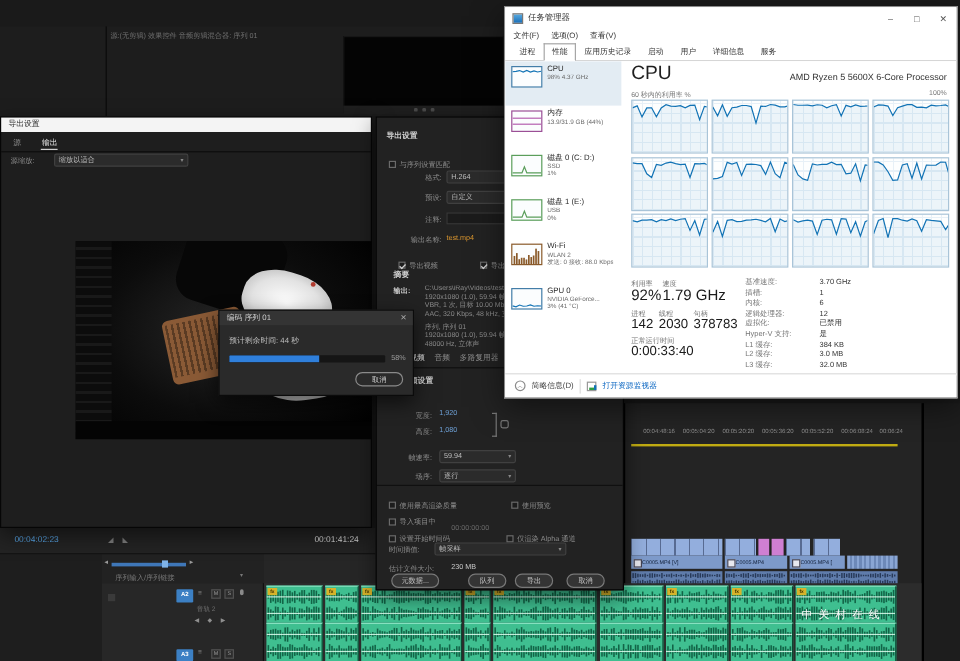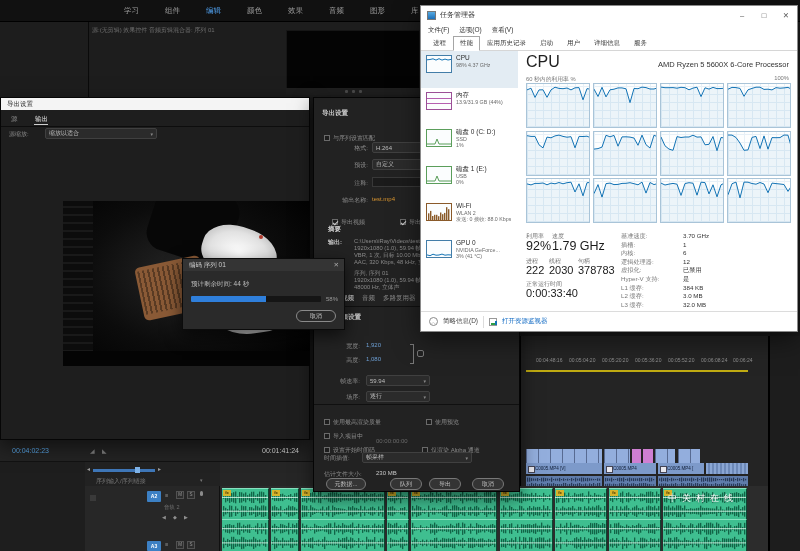--- a/index.html
+++ b/index.html
@@ -42,21 +42,21 @@
 .vstripe{position:absolute;top:463px;height:11px;background:repeating-linear-gradient(90deg,#8aa6d4 0 2px,#6d89b8 2px 4px);z-index:11}
 .astrip{position:absolute;top:476px;height:12px;background:#5f7cab;overflow:hidden;z-index:11}
 
 #clips-layer{left:0;top:0;width:800px;height:551px;z-index:12;pointer-events:none}
 .gclip{position:absolute;background:#3fbf90;border-right:1px solid #0b4631;border-top:1px solid #86e2c0;overflow:hidden}
 .gwave{position:absolute;left:0;top:0;right:0;bottom:0}
 .fxb{position:absolute;left:1px;top:1px;width:8px;height:6px;background:#d7b32a;color:#3a2f00;font-size:4px;line-height:6px;text-align:center;font-weight:bold;z-index:2}
 
 #wm{left:648px;top:490px;width:110px;text-align:center;z-index:13;color:#fff;text-shadow:0 1px 2px rgba(0,0,0,.35)}
 #wm .logo{font-size:30px;font-weight:bold;letter-spacing:2px;line-height:30px}
-#wm .sub{font-size:9px;letter-spacing:5px;margin-top:2px;white-space:nowrap}
+#wm .sub{font-size:9px;letter-spacing:5px;margin-top:16px;white-space:nowrap}
 
 #expwin{left:0;top:97px;width:310px;height:343px;background:#1e1e1e;border:1px solid #060606;box-shadow:0 6px 18px rgba(0,0,0,.55);z-index:30}
 #expwin .titlebar{position:absolute;left:0;top:0;width:100%;height:12px;background:#f4f4f4;color:#2e2e2e;font-size:6.5px;line-height:12px;padding-left:6px}
 .tab6{font-size:6.5px;color:#8c8c8c}
 .tab6.active{color:#e6e6e6}
 #preview{left:62px;top:103px;width:247px;height:165px;background:#050505;overflow:hidden}
 .ph{position:absolute}
 
 #enc{left:182px;top:258px;width:163px;height:72px;background:#2a2a2a;border:1px solid #0b0b0b;box-shadow:0 6px 16px rgba(0,0,0,.6);z-index:40}
 #enc .bar{position:absolute;left:8px;top:37px;width:130px;height:6px;background:#151515;border-radius:1px;overflow:hidden}
@@ -106,31 +106,20 @@
 .vdiv{width:1px;height:12px;background:#dcdcdc}
 .resico{width:8px;height:8px;border:1px solid #999;background:#fff;position:relative}
 .resico::before{content:"";position:absolute;left:1px;top:4px;width:4px;height:2px;background:#2f9e44}
 .resico::after{content:"";position:absolute;left:5px;top:2px;width:1.5px;height:4px;background:#1273b5}
 </style>
 </head>
 <body>
 
 <div id="root">
 
-  <div id="topbar" class="abs">
-    <span class="ws">学习</span>
-    <span class="ws">组件</span>
-    <span class="ws active">编辑</span>
-    <span class="ws">颜色</span>
-    <span class="ws">效果</span>
-    <span class="ws">音频</span>
-    <span class="ws">图形</span>
-    <span class="ws">库</span>
-    <span class="ws">»</span>
-  </div>
 
   <div id="panels" class="abs">
     <div class="seam-v" style="left:88px"></div>
     <div id="monitor-tabs" class="abs">源:(无剪辑)    效果控件    音频剪辑混合器: 序列 01</div>
     <div id="monitor" class="abs"></div>
     <div id="monitor-bar" class="abs">
       <span class="mdot"></span>
       <span class="mdot"></span>
       <span class="mdot"></span>
     </div>
@@ -1854,21 +1843,21 @@
               </svg>
             </div>
           </div>
         <span class="statlbl" style="left:8px;top:181px">利用率</span>
         <span class="statlbl" style="left:34px;top:181px">速度</span>
         <span class="statval-lg" style="left:8px;top:188px">92%</span>
         <span class="statval-lg" style="left:34px;top:188px">1.79 GHz</span>
         <span class="statlbl" style="left:8px;top:206px">进程</span>
         <span class="statlbl" style="left:31px;top:206px">线程</span>
         <span class="statlbl" style="left:60px;top:206px">句柄</span>
-        <span class="statval-md" style="left:8px;top:213px">222</span>
+        <span class="statval-md" style="left:8px;top:213px">142</span>
         <span class="statval-md" style="left:31px;top:213px">2030</span>
         <span class="statval-md" style="left:60px;top:213px">378783</span>
         <span class="statlbl" style="left:8px;top:229px">正常运行时间</span>
         <span class="statval-md" style="left:8px;top:236px">0:00:33:40</span>
         <div class="abs" style="left:103px;top:181px">
           <div class="drow">
               <span class="dl">基准速度:</span>
               <span class="dv">3.70 GHz</span>
             </div>
           <div class="drow">

